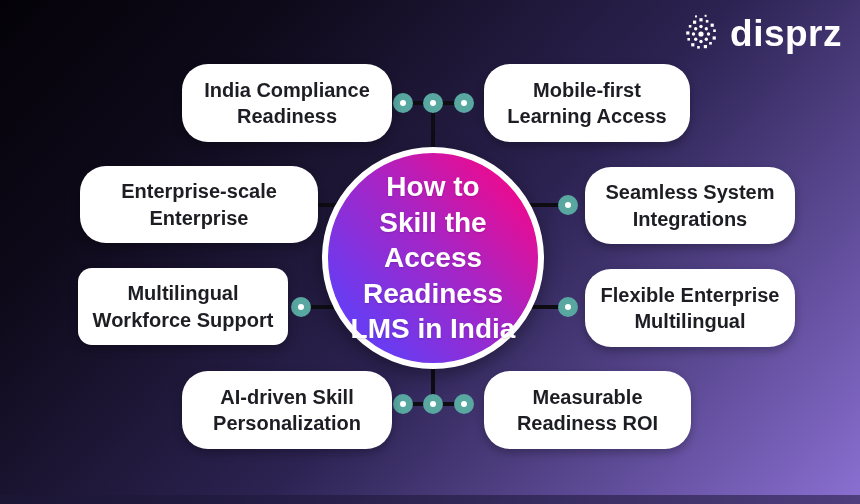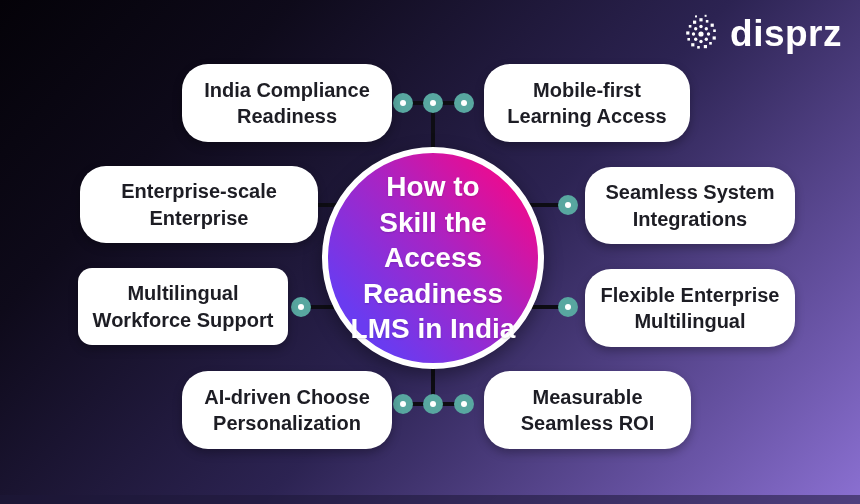--- a/index.html
+++ b/index.html
@@ -139,26 +139,26 @@
   </div>
   <div class="node n5">
     <span>Multilingual</span>
     <span>Workforce Support</span>
   </div>
   <div class="node n6">
     <span>Flexible Enterprise</span>
     <span>Multilingual</span>
   </div>
   <div class="node n7">
-    <span>AI-driven Choose</span>
+    <span>AI-driven Skill</span>
     <span>Personalization</span>
   </div>
   <div class="node n8">
     <span>Measurable</span>
-    <span>Seamless ROI</span>
+    <span>Readiness ROI</span>
   </div>
 
   <div class="logo">
     <span class="logo-icon">
       <svg width="40" height="42" viewBox="0 0 40 42" fill="#ffffff" xmlns="http://www.w3.org/2000/svg">
         <circle cx="20" cy="22" r="2.6"></circle>
         <circle cx="20" cy="14.5" r="1.7"></circle>
         <circle cx="25.3" cy="16.7" r="1.7"></circle>
         <circle cx="27.5" cy="22" r="1.7"></circle>
         <circle cx="25.3" cy="27.3" r="1.7"></circle>

